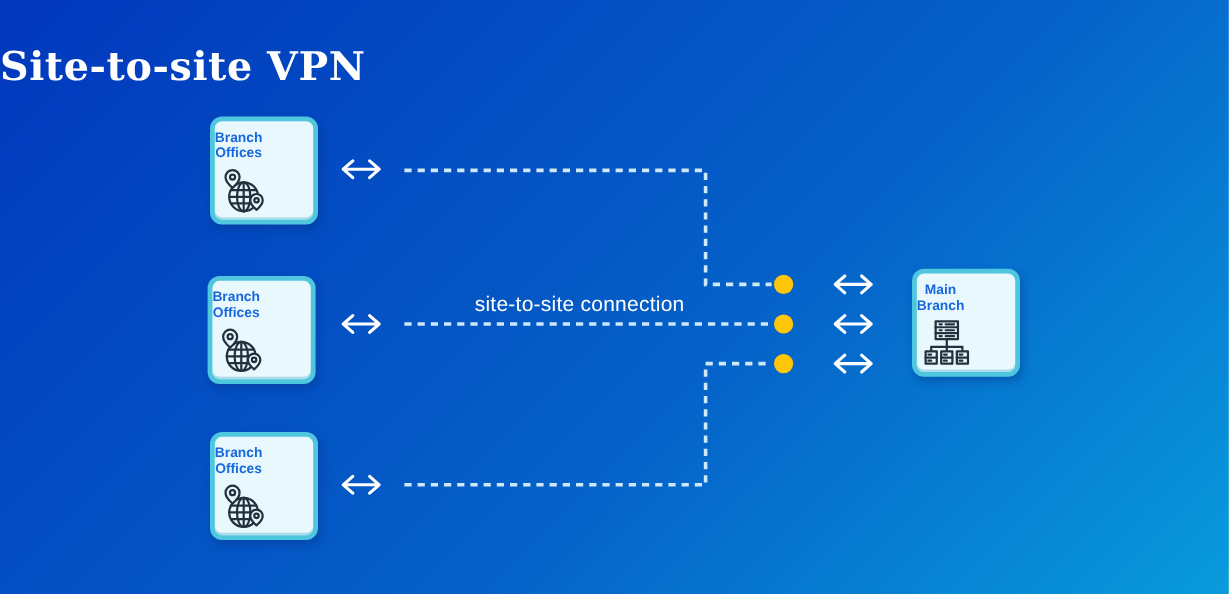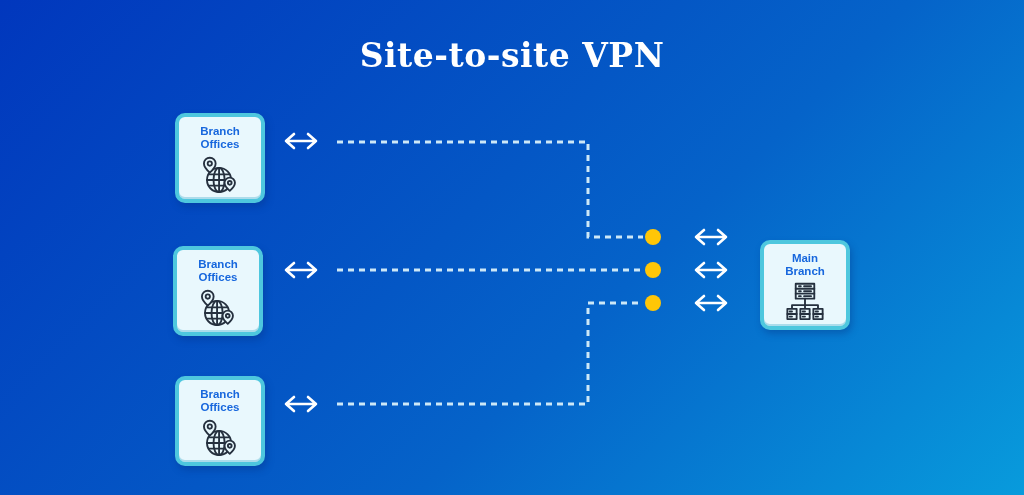--- a/index.html
+++ b/index.html
@@ -5,34 +5,33 @@
   html,body{margin:0;padding:0;}
   .canvas{
     position:relative;
     width:1024px;height:495px;
     overflow:hidden;
     background:linear-gradient(135deg,#0137bd 0%,#0457c5 45%,#0563c9 60%,#089bdc 100%);
     font-family:"Liberation Sans",sans-serif;
   }
   .title{
     position:absolute;top:36px;left:0;width:100%;
-    text-align:center;
+    text-align:left;
     font-family:"DejaVu Serif",serif;
     font-weight:700;font-size:33px;color:#ffffff;
     letter-spacing:0.5px;
   }
   .node-box{
     position:absolute;width:90px;height:90px;box-sizing:border-box;
     background:#e9f8fd;
     border:4px solid #4ec7de;
     border-radius:10px;
     box-shadow:2px 4px 7px rgba(5,45,125,0.35), inset 0 -2px 0 rgba(60,170,200,0.35);
-    display:flex;flex-direction:column;align-items:center;justify-content:flex-start;
+    display:flex;flex-direction:column;align-items:flex-start;justify-content:flex-start;
     padding-top:8px;
-    margin-top:16px;
   }
   .node-label{
     font-size:11.5px;font-weight:700;color:#1767dd;
     text-align:center;line-height:1.15;white-space:pre-line;
   }
   .node-icon{margin-top:3px;}
   .branch-1{left:175px;top:97px;}
   .branch-2{left:173px;top:230px;}
   .branch-3{left:175px;top:360px;}
   .main-office{left:760px;top:224px;}
@@ -64,20 +63,21 @@
       <path d="M337 270 H643"></path>
       <path d="M337 404 H588 V303 H643"></path>
     </g>
     <g fill="#ffc607" stroke="none">
       <circle cx="653" cy="237" r="8"></circle>
       <circle cx="653" cy="270" r="8"></circle>
       <circle cx="653" cy="303" r="8"></circle>
     </g>
   </svg>
 
+  <div class="conn-label">site-to-site connection</div>
 
   <div class="node-box branch-1">
     <div class="node-label">Branch
 Offices</div>
     <svg class="node-icon" width="50" height="50" viewBox="0 0 48 48" fill="none" stroke="#25303e" stroke-width="2" stroke-linecap="round" stroke-linejoin="round">
       <circle cx="23" cy="28" r="13"></circle>
       <ellipse cx="23" cy="28" rx="6" ry="13"></ellipse>
       <line x1="23" y1="15" x2="23" y2="41"></line>
       <line x1="11.8" y1="22" x2="34.2" y2="22"></line>
       <line x1="10" y1="28" x2="36" y2="28"></line>

